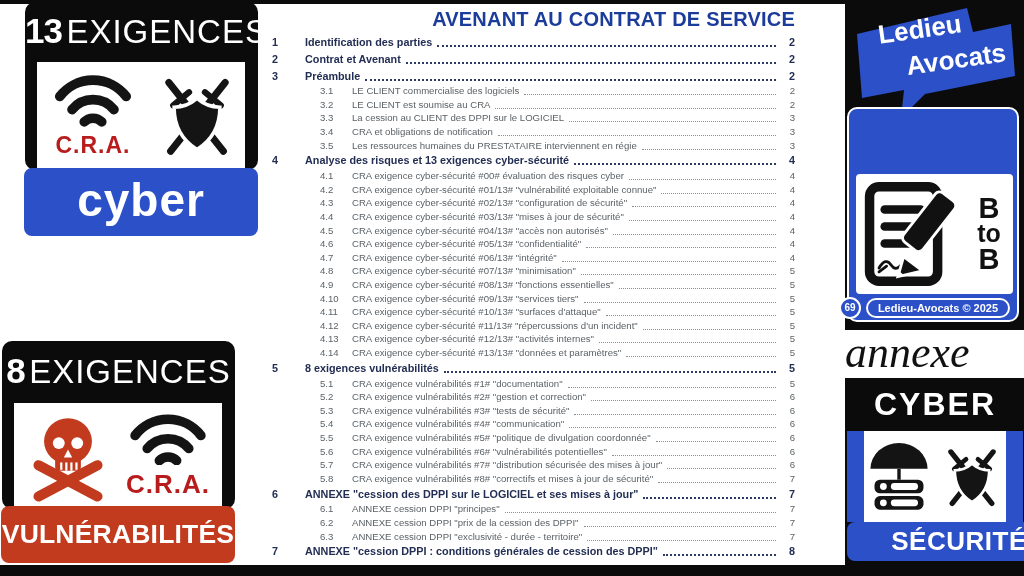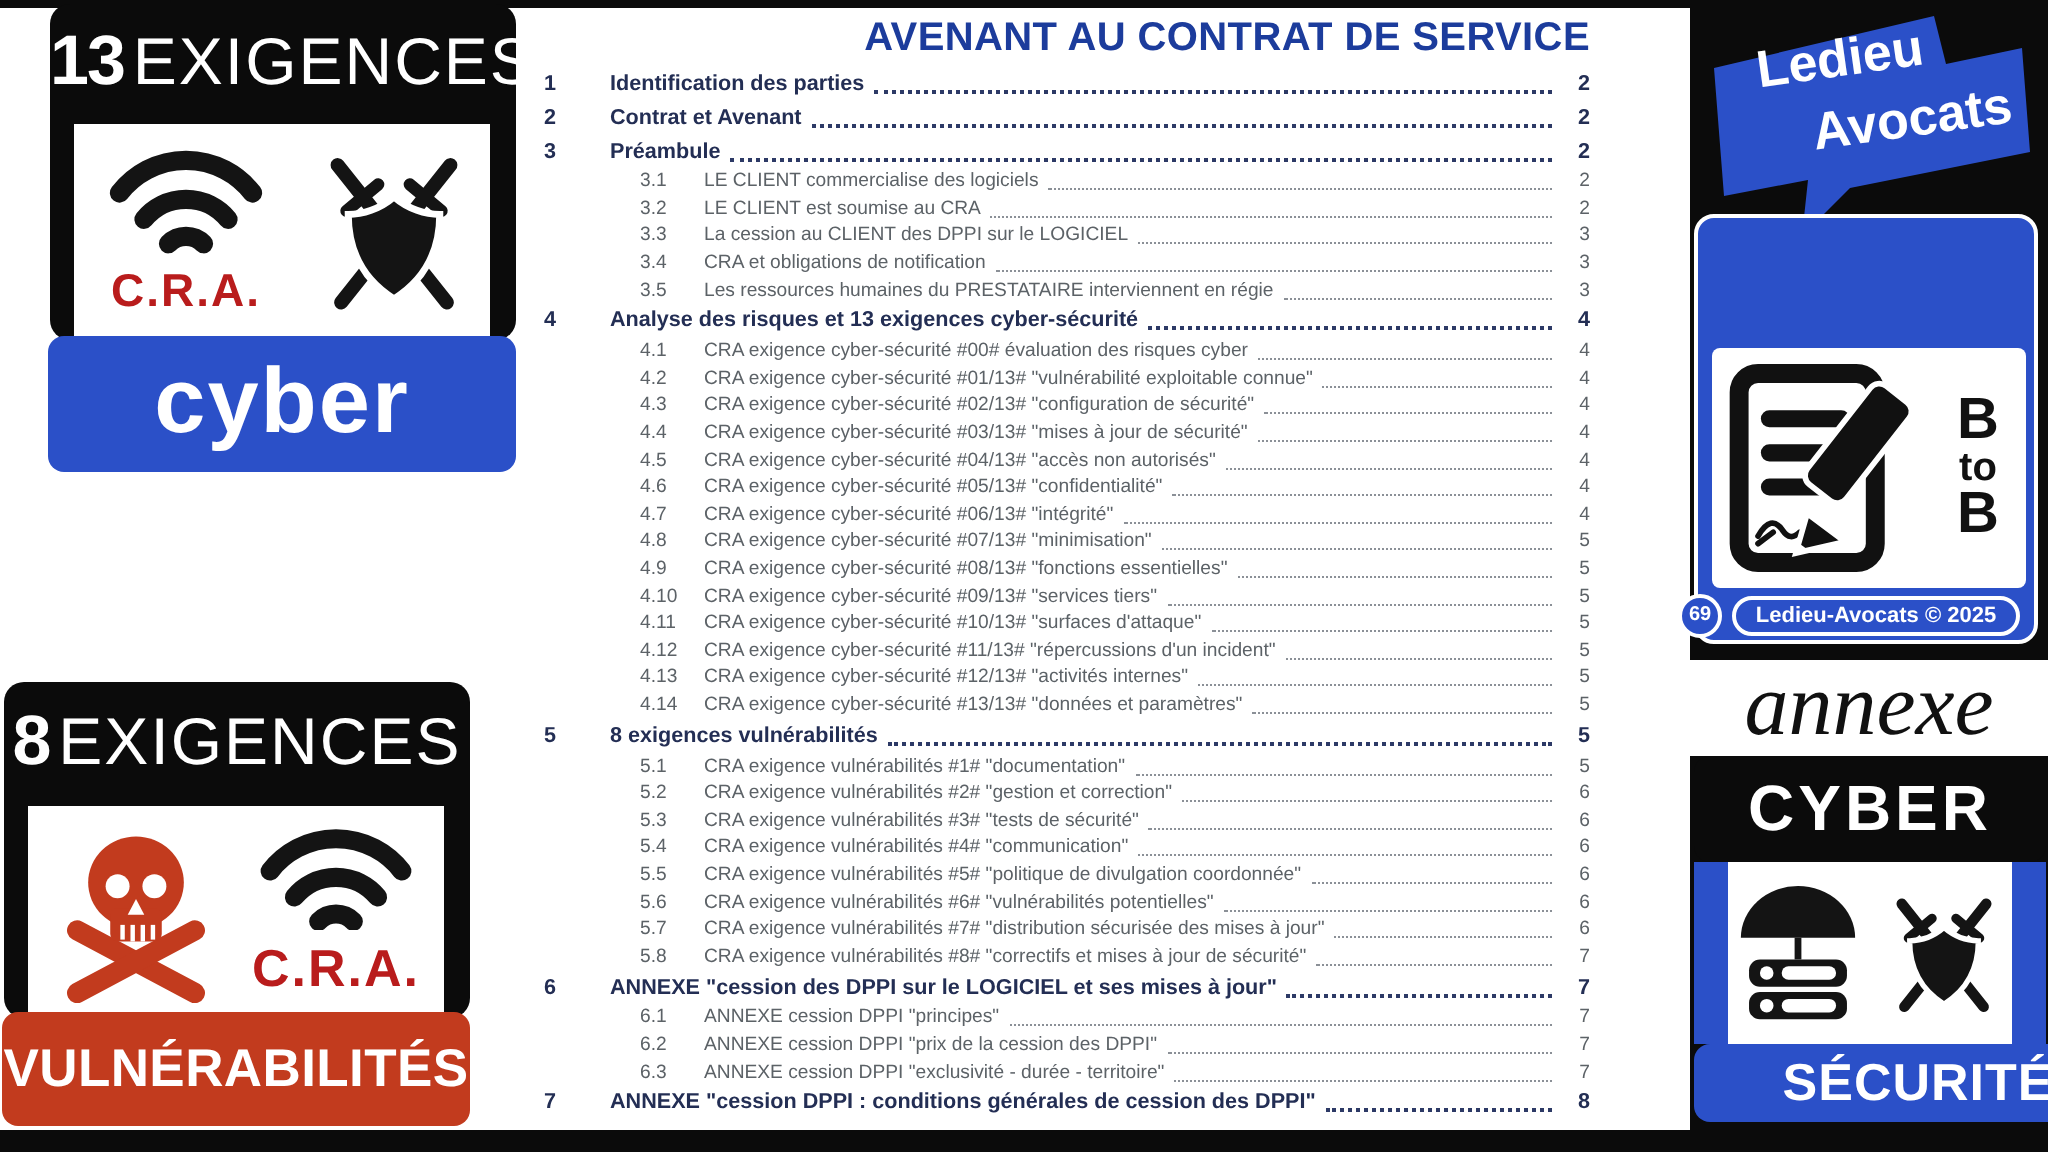--- a/index.html
+++ b/index.html
@@ -37,24 +37,24 @@
   .band-vuln{background:#c23b1e;font-weight:bold;font-size:26.5px;letter-spacing:.2px;}
 
   
   .right-col{left:845px;top:0;width:179px;height:576px;background:#0b0b0b;}
   .bubble-text{color:#fff;font-weight:bold;font-size:26px;transform:rotate(-8deg);white-space:nowrap;}
   .contrat-frame{left:847px;top:107px;width:172px;height:215px;background:#2b50c8;border:2px solid #fff;border-radius:10px;box-sizing:border-box;}
   .contrat-band{left:849px;top:109px;width:168px;height:59px;border-bottom:2px solid #fff;box-sizing:border-box;color:#fff;text-align:center;font-family:"Liberation Serif","DejaVu Serif",serif;font-weight:bold;font-size:33px;line-height:59px;}
   .b2b-panel{left:856px;top:174px;width:157px;height:120px;background:#fff;border-radius:4px;}
   .b2b-text{display:flex;flex-direction:column;align-items:center;justify-content:center;color:#111;font-weight:bold;line-height:.95;}
   .b2b-text .big{font-size:29px;}
-  .b2b-text .small{font-size:20px;}
+  .b2b-text .small{font-size:25px;}
   .page-circle{left:839px;top:297px;width:22px;height:22px;border-radius:50%;background:#2b50c8;border:2px solid #fff;box-sizing:border-box;color:#fff;font-size:10px;font-weight:bold;text-align:center;line-height:18px;}
   .copyright-pill{left:866px;top:298px;width:144px;height:20px;border-radius:11px;background:#2b50c8;border:2px solid #fff;box-sizing:border-box;color:#fff;font-size:11px;font-weight:bold;text-align:center;line-height:16px;}
-  .annexe-panel{left:845px;top:330px;width:179px;height:48px;background:#fff;color:#111;text-align:center;font-family:"Liberation Serif","DejaVu Serif",serif;font-style:italic;font-size:44px;line-height:46px;}
+  .annexe-panel{left:845px;top:330px;width:179px;height:48px;background:#fff;color:#111;text-align:left;font-family:"Liberation Serif","DejaVu Serif",serif;font-style:italic;font-size:44px;line-height:46px;}
   .cyber-band2{left:847px;top:378px;width:176px;height:53px;background:#0b0b0b;border-radius:8px;color:#fff;font-weight:bold;font-size:32px;letter-spacing:2px;text-align:center;line-height:53px;}
   .sec-icons{left:847px;top:431px;width:176px;height:91px;background:#2b50c8;}
   .sec-icons-inner{position:absolute;left:17px;top:0;width:142px;height:91px;background:#fff;display:flex;align-items:center;justify-content:center;gap:6px;}
   .securite-band{left:847px;top:522px;width:176px;height:39px;background:#2b50c8;border-radius:8px;color:#fff;font-weight:bold;font-size:26px;letter-spacing:.5px;text-align:center;line-height:39px;padding-left:24px;}
 </style>
 </head>
 <body>
 
 <div class="stage">
 

